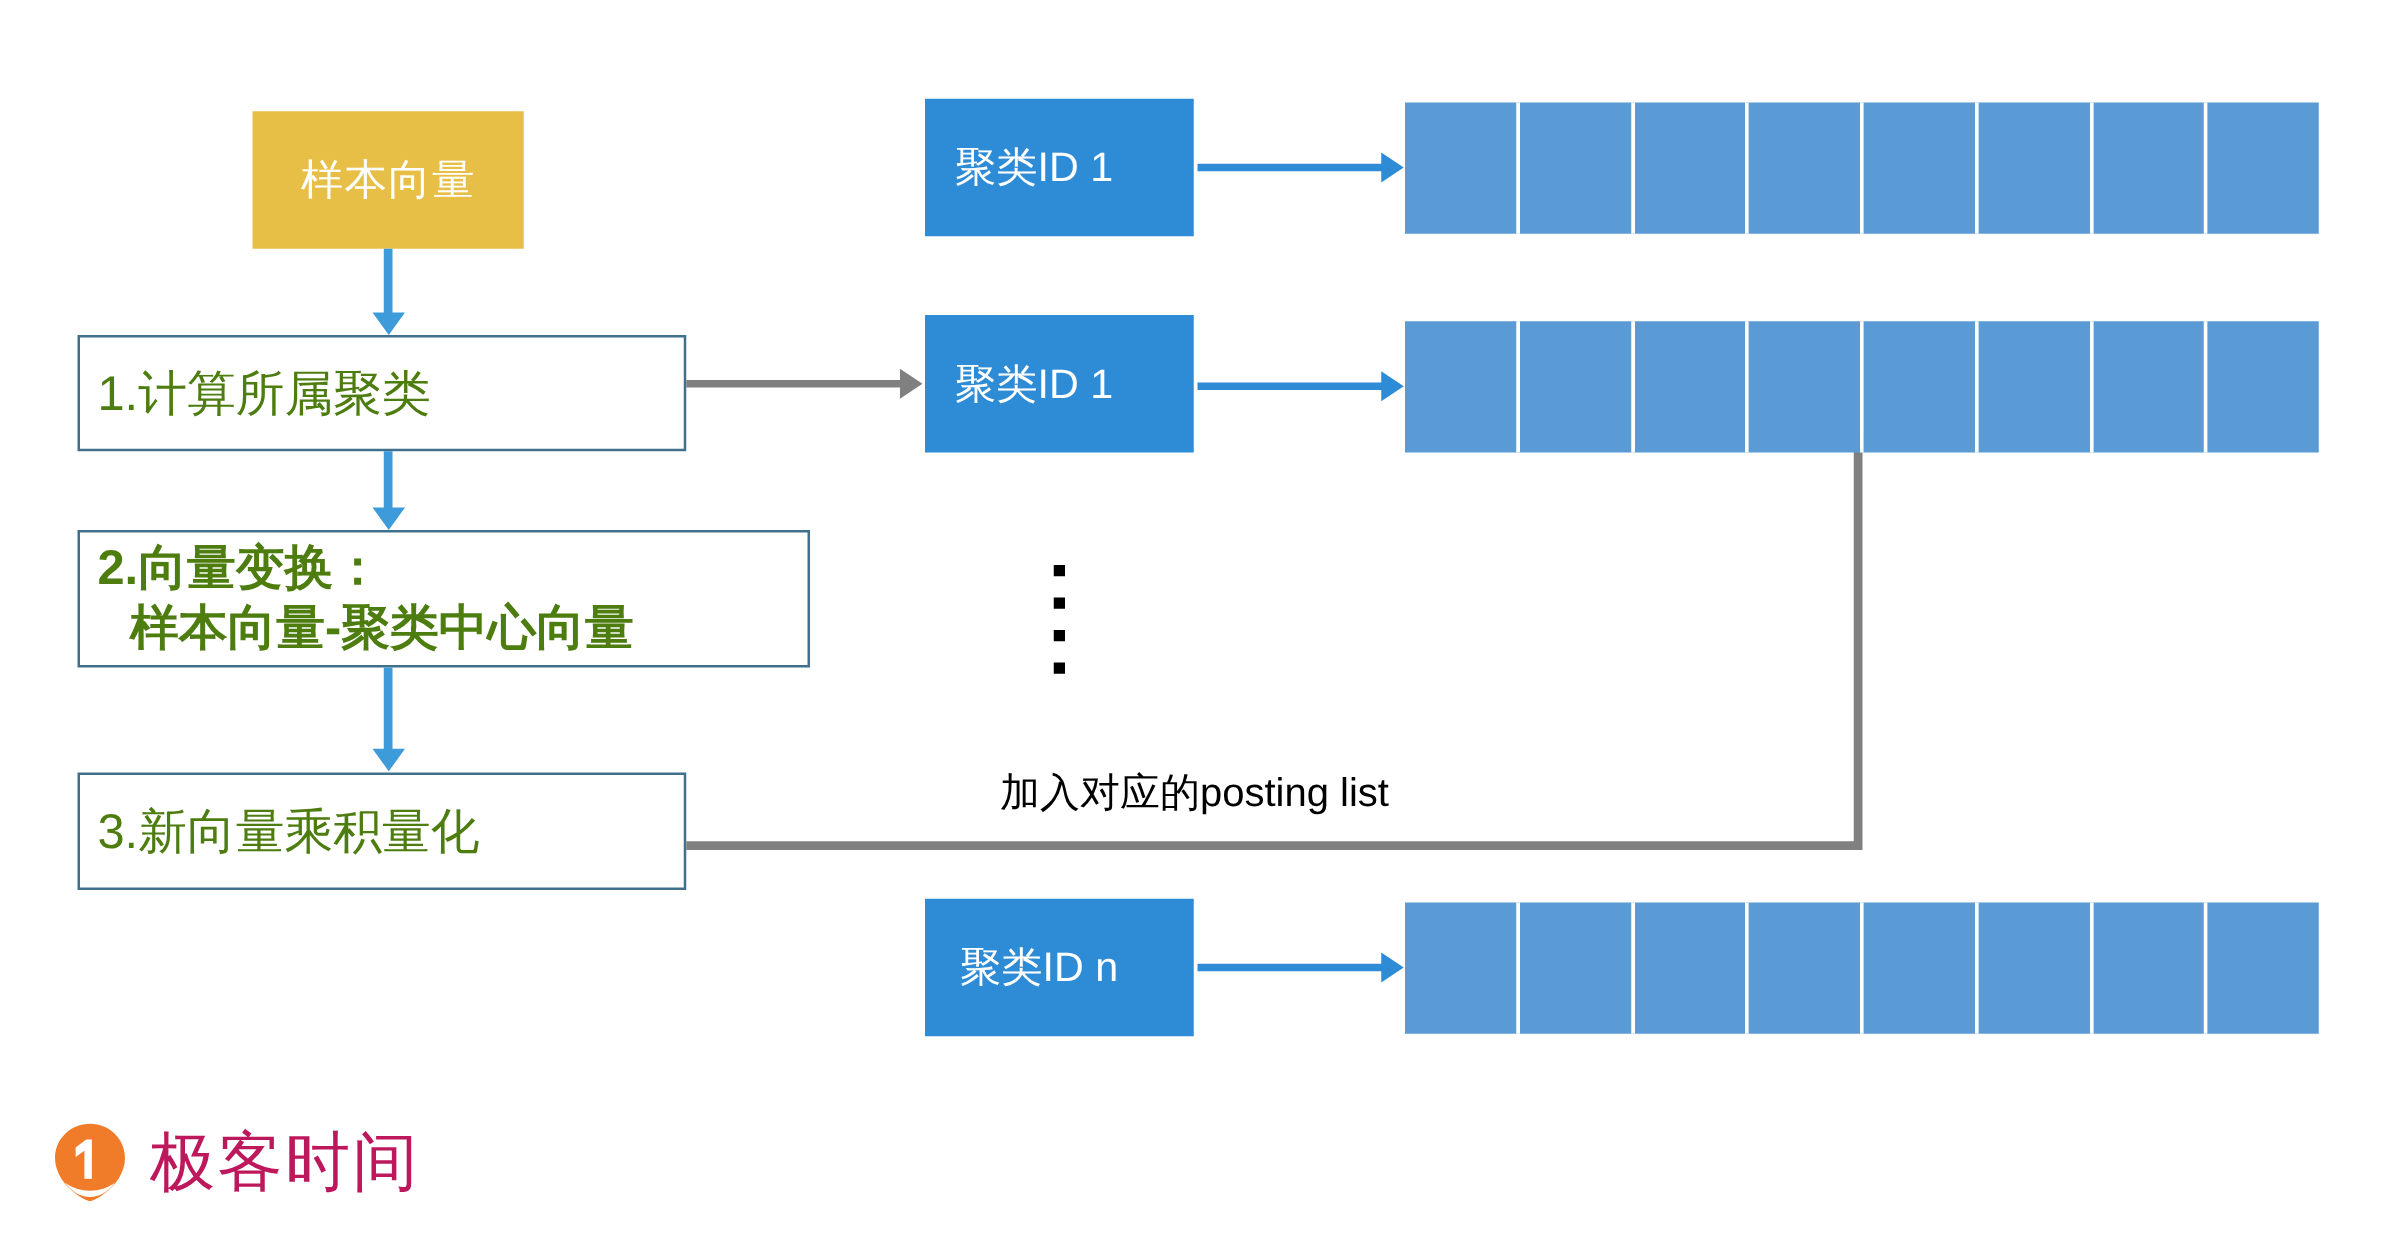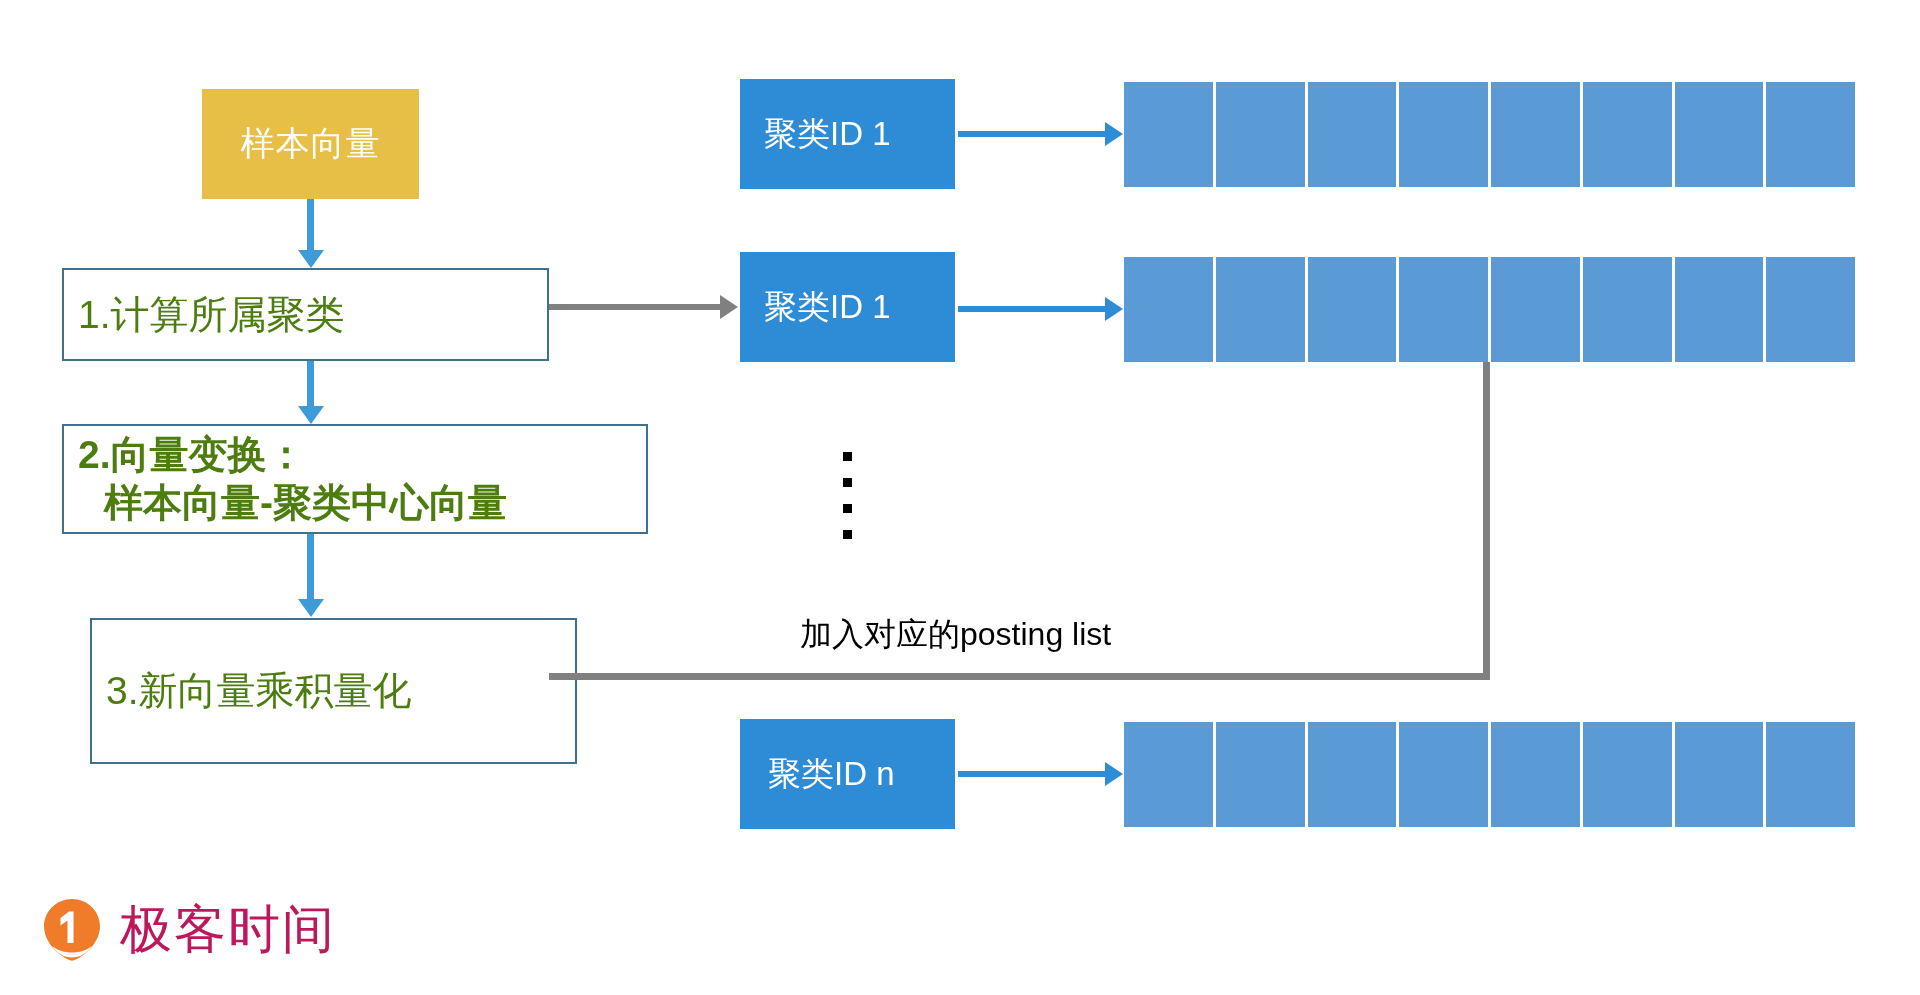--- a/index.html
+++ b/index.html
@@ -64,22 +64,21 @@
     width: 586px;
     height: 110px;
     align-items: center;
     font-weight: bold;
   }
 
   .box-step3 {
     left: 62px;
     top: 618px;
     width: 487px;
-    height: 146px;
-    margin-left: 28px;
+    height: 94px;
   }
 
   .step2-lines {
     display: block;
     line-height: 1.22;
   }
   .step2-l2 { padding-left: 26px; display:block; }
 
   
   .cluster-id {

